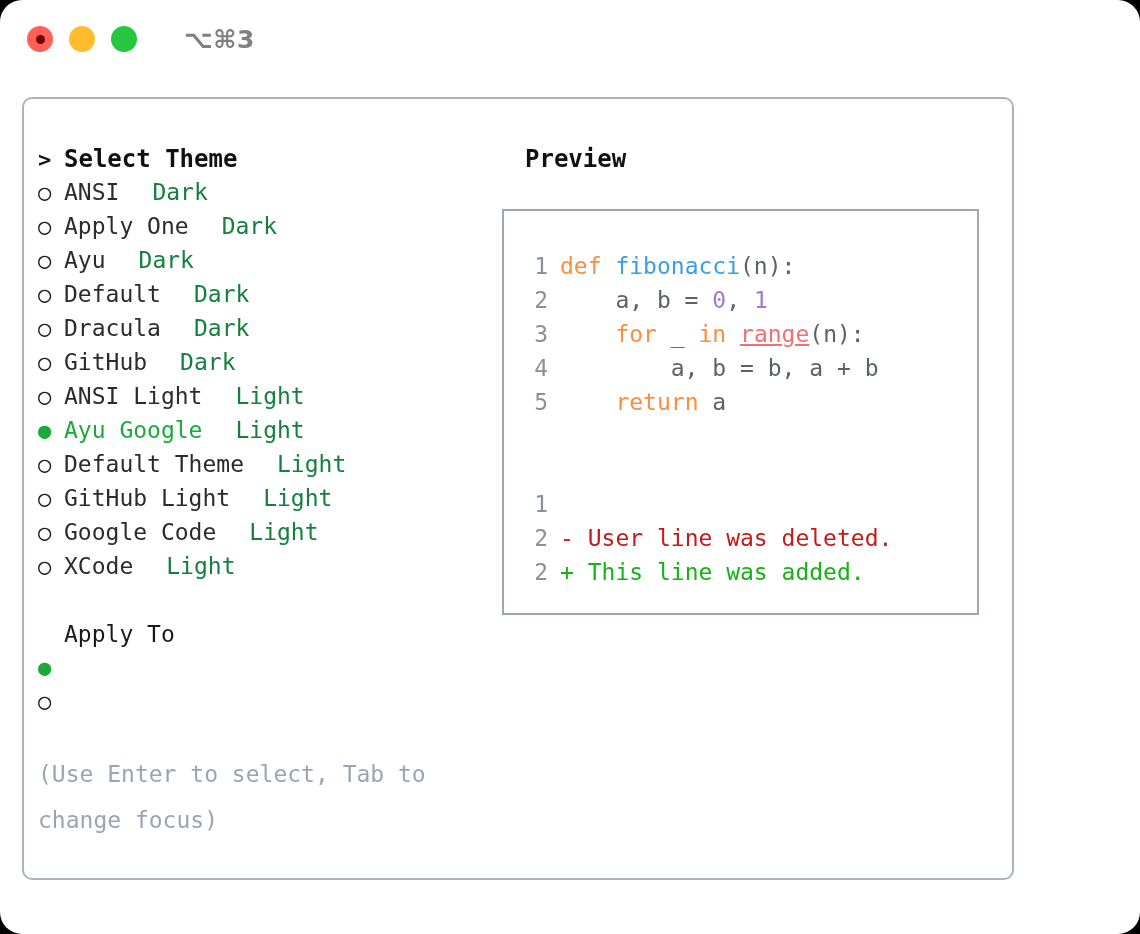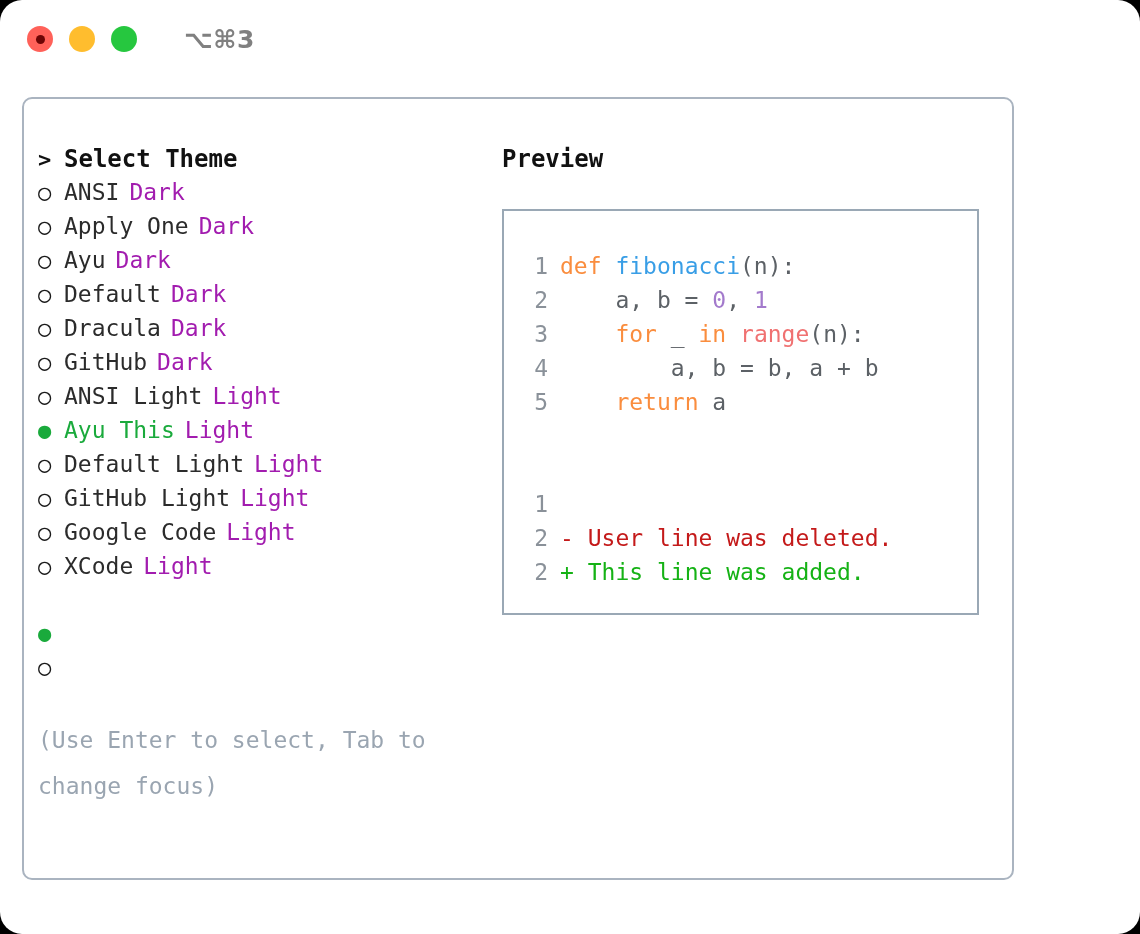--- a/index.html
+++ b/index.html
@@ -95,21 +95,21 @@
 
   .head-row {
     font-weight: 700;
     color: #111111;
     font-size: 24px;
   }
   .head-row .marker { color: #111111; font-weight: 700; }
 
   .name { color: #2b2b2b; }
   .name.selected { color: #1aaa3c; }
-  .variant { color: #a21caf; padding-left: 10px; }
+  .variant { color: #15803d; padding-left: 10px; margin-left: 23px; }
 
   .section-label {
     font-size: 23px;
     color: #1a1a1a;
   }
 
   .spacer-md { height: 28px; }
   .spacer-lg { height: 34px; }
 
   .hint {
@@ -125,20 +125,21 @@
     position: absolute;
     left: 478px;
     top: 46px;
     width: 500px;
   }
   .preview-title {
     font-size: 24px;
     font-weight: 700;
     color: #111111;
     margin-bottom: 36px;
+    margin-left: 23px;
   }
   .preview-box {
     width: 477px;
     height: 406px;
     border: 2px solid #9aa8b5;
     background: #ffffff;
     padding: 42px 0 0 14px;
   }
 
   .code-line {
@@ -153,21 +154,21 @@
     width: 30px;
     flex: 0 0 30px;
     text-align: right;
     color: #8a9199;
     margin-right: 12px;
   }
   .code-blank { height: 34px; }
 
   .tok-kw   { color: #fa8d3e; }
   .tok-fn   { color: #399ee6; }
-  .tok-call { color: #f07171; }
+  .tok-call { color: #f07171; text-decoration: underline; }
   .tok-num  { color: #a37acc; }
   .tok-pl   { color: #5c6166; }
 
   .diff-ctx { color: #8a9199; }
   .diff-del { color: #c41a1a; }
   .diff-add { color: #15b215; }
 </style>
 </head>
 <body>
 
@@ -214,41 +215,44 @@
 
       <div class="row">
         <span class="marker">○</span><span class="name">GitHub</span><span class="variant">Dark</span>
       </div>
 
       <div class="row">
         <span class="marker">○</span><span class="name">ANSI Light</span><span class="variant">Light</span>
       </div>
 
       <div class="row">
-        <span class="marker sel">●</span><span class="name selected">Ayu This</span><span class="variant">Light</span>
-      </div>
-
-      <div class="row">
-        <span class="marker">○</span><span class="name">Default Light</span><span class="variant">Light</span>
+        <span class="marker sel">●</span><span class="name selected">Ayu Google</span><span class="variant">Light</span>
+      </div>
+
+      <div class="row">
+        <span class="marker">○</span><span class="name">Default Theme</span><span class="variant">Light</span>
       </div>
 
       <div class="row">
         <span class="marker">○</span><span class="name">GitHub Light</span><span class="variant">Light</span>
       </div>
 
       <div class="row">
         <span class="marker">○</span><span class="name">Google Code</span><span class="variant">Light</span>
       </div>
 
       <div class="row">
         <span class="marker">○</span><span class="name">XCode</span><span class="variant">Light</span>
       </div>
 
       <div class="spacer-lg"></div>
 
+      <div class="row">
+        <span class="marker blank">○</span><span class="section-label">Apply To</span>
+      </div>
 
       <div class="row">
         <span class="marker sel">●</span>
       </div>
 
       <div class="row">
         <span class="marker">○</span>
       </div>
 
       <div class="spacer-md"></div>

